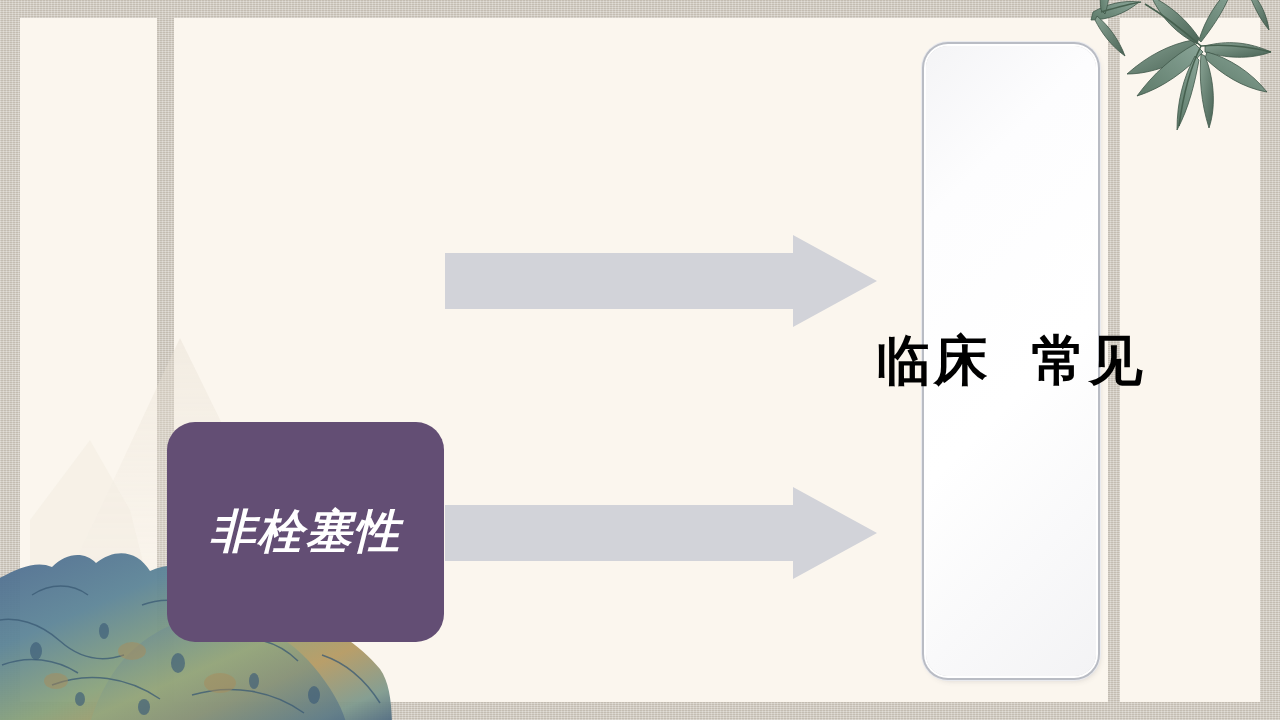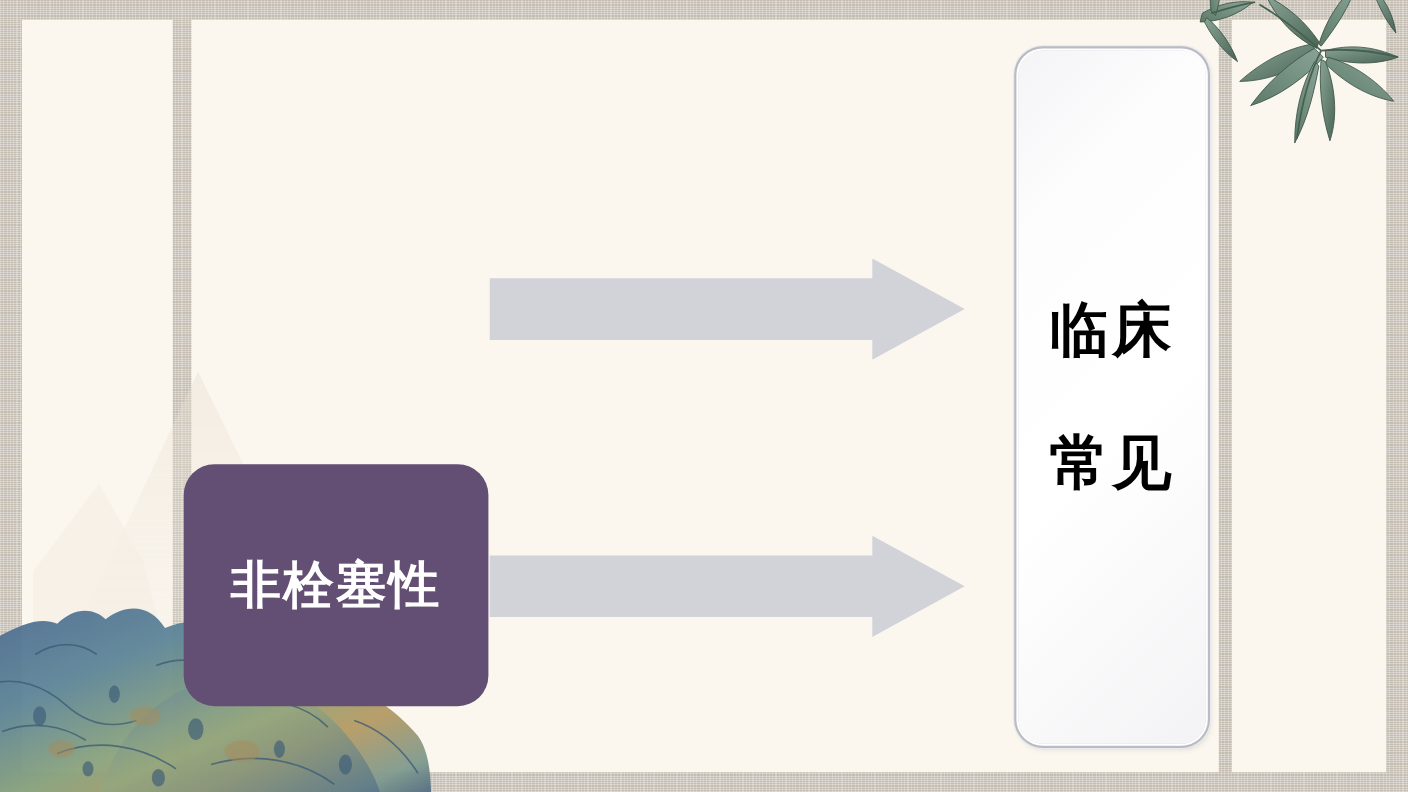--- a/index.html
+++ b/index.html
@@ -113,20 +113,21 @@
     width: 277px;
     height: 220px;
     background: #55587e;
   }
   #box-nonembolic {
     left: 167px;
     top: 422px;
     width: 277px;
     height: 220px;
     background: #634e74;
+    font-style: italic;
   }
 
   
   .arrow {
     position: absolute;
     left: 445px;
     width: 432px;
     height: 92px;
   }
   #arrow-top    { top: 235px; }
@@ -140,21 +141,21 @@
     width: 170px;
     height: 630px;
     border-radius: 22px;
     background: linear-gradient(135deg, #f4f4f6 0%, #fdfdfe 22%, #ffffff 55%, #f3f3f5 100%);
     box-shadow:
       0 0 0 2px #ffffff,
       0 0 0 4px #b9bcc4,
       0 0 0 5px #e9eaee,
       2px 3px 7px rgba(60,60,70,.30);
     display: flex;
-    flex-direction: column;
+    flex-direction: row;
     align-items: center;
     justify-content: center;
     box-sizing: border-box;
     gap: 41px;
   }
   .result-panel .line {
     display: block;
     font-size: 54px;
     font-weight: bold;
     color: #000000;

